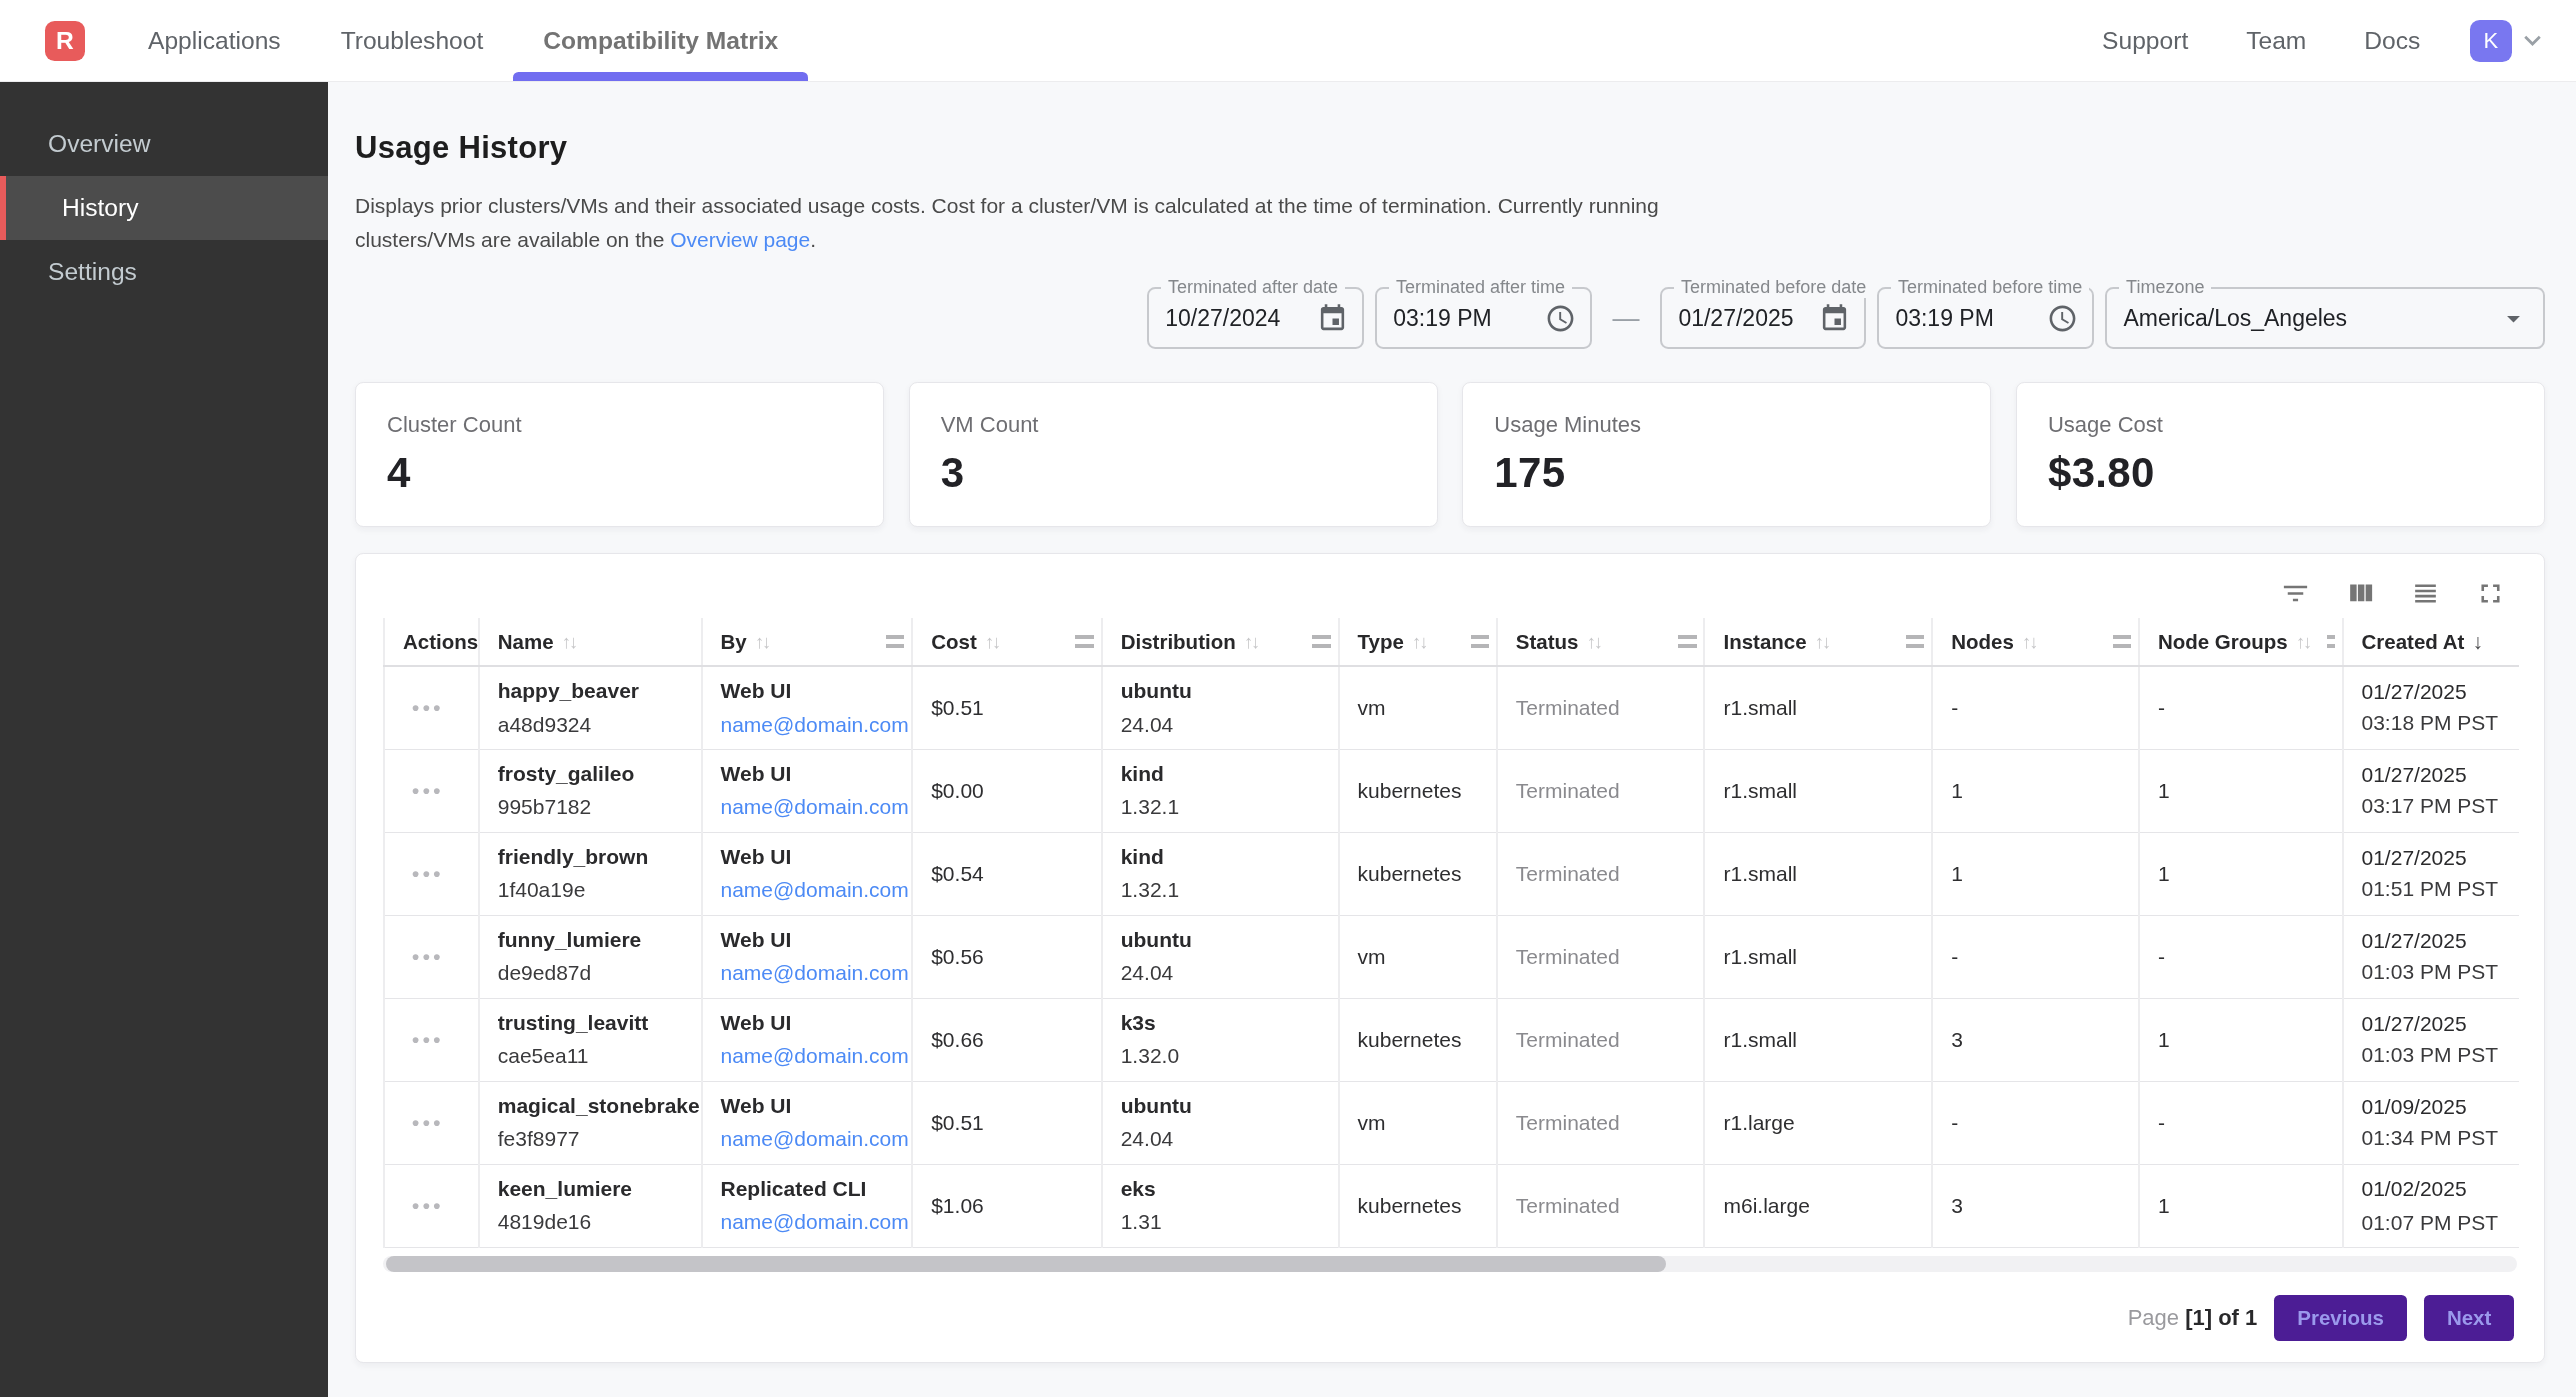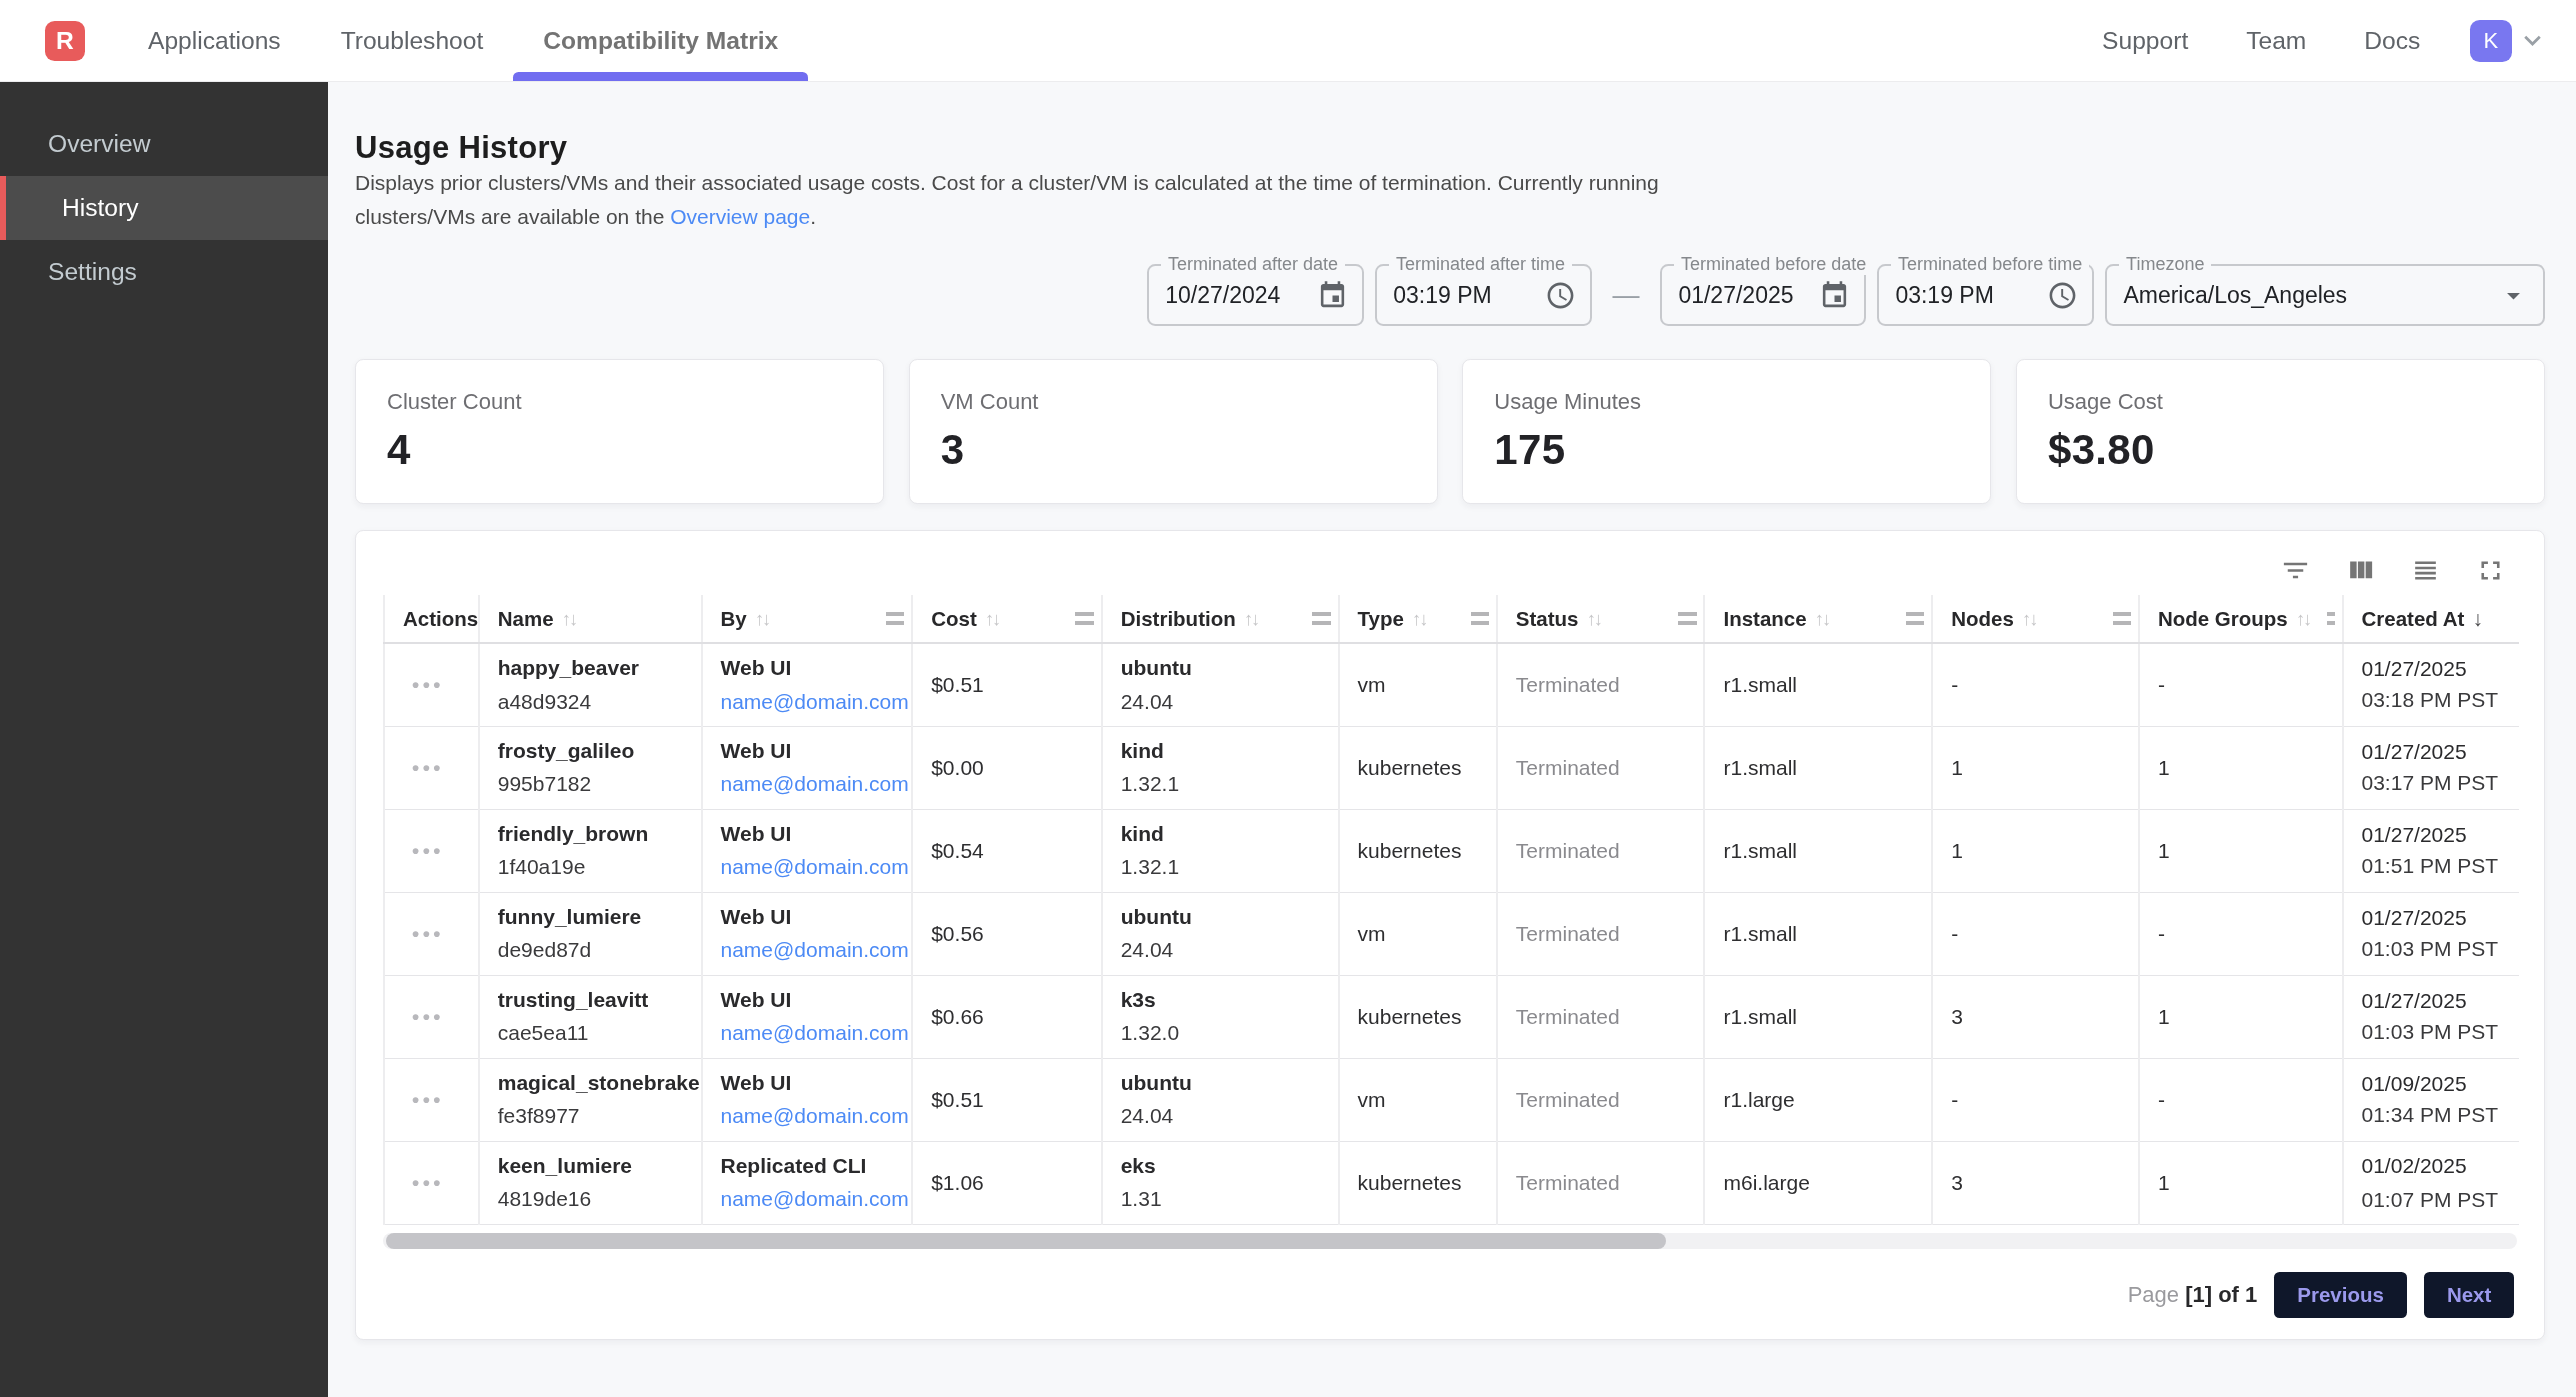--- a/index.html
+++ b/index.html
@@ -21,21 +21,21 @@
   .avatar-chevron { width:33px; height:33px; margin-left:4.1px; }
 
   
   .body-row { flex:1; display:flex; min-height:0; }
   .sidebar { width:328px; background:#333333; flex:0 0 auto; padding-top:30px; }
   .side-item { height:64px; display:flex; align-items:center; padding-left:42px; font-size:24.6px; color:#C3CBD0; cursor:pointer; border-left:6.8px solid transparent; }
   .side-item.active { background:#4C4C4C; color:#FFFFFF; border-left:6.8px solid #E85B5B; padding-left:56px; }
 
   .main { flex:1; padding:48px 31px 0 27px; overflow:hidden; }
   .page-title { font-size:31px; font-weight:700; color:#1E1E1E; letter-spacing:0.3px; }
-  .page-desc { font-size:21px; line-height:34px; color:#4A4A4A; }
+  .page-desc { margin-top:23px; font-size:21px; line-height:34px; color:#4A4A4A; }
   .page-desc a { color:#4C8AF5; text-decoration:none; }
 
   
   .filters { margin-top:30px; display:flex; justify-content:flex-end; align-items:center; gap:11px; }
   .field { position:relative; height:62px; border:2.1px solid #C7C9CD; border-radius:8.2px; background:transparent; display:flex; align-items:center; padding:0 13.7px 0 16.4px; }
   .field-label { position:absolute; top:-11.6px; left:12.3px; background:#F7F8FA; padding:0 6.8px; font-size:18px; color:#85888C; white-space:nowrap; }
   .field-value { font-size:23px; color:#202226; flex:1; white-space:nowrap; }
   .field-icon { width:31px; height:31px; flex:0 0 auto; margin-left:9.6px; }
   .field-icon svg { width:100%; height:100%; fill:#5F6368; }
   .f-date { width:217px; } .f-time { width:217px; } .f-date2 { width:206px; } .f-tz { width:440px; }
@@ -69,21 +69,21 @@
   td.c-status { color:#8A8A8E; }
   td.c-actions { text-align:center; padding-left:0; }
   .dots { color:#B8B8BC; font-size:20.5px; letter-spacing:3.4px; font-weight:700; }
 
   .hscroll { margin-top:8.2px; height:16.4px; border-radius:8.2px; background:#F1F1F3; position:relative; }
   .hscroll .thumb { position:absolute; left:2.7px; top:0; height:16.4px; width:60%; border-radius:8.2px; background:#C4C4C8; }
 
   .pager { display:flex; justify-content:flex-end; align-items:center; gap:17px; margin-top:23px; padding-right:2.7px; }
   .pager-text { font-size:22px; color:#9A9A9E; }
   .pager-text b { color:#28282A; font-weight:700; }
-  .pager-btn { background:#0f172a; color:#9B99EC; font-weight:700; font-size:20.5px; border:none; border-radius:5.5px; padding:11px 23px; cursor:default; }
+  .pager-btn { background:#4c1d95; color:#9B99EC; font-weight:700; font-size:20.5px; border:none; border-radius:5.5px; padding:11px 23px; cursor:default; }
 </style>
 </head>
 <body>
 
 <div class="page">
 
   <div class="topnav">
     <div class="logo-box">R</div>
     <div class="nav-left" id="nav-left">
         <div class="nav-item">Applications</div>

